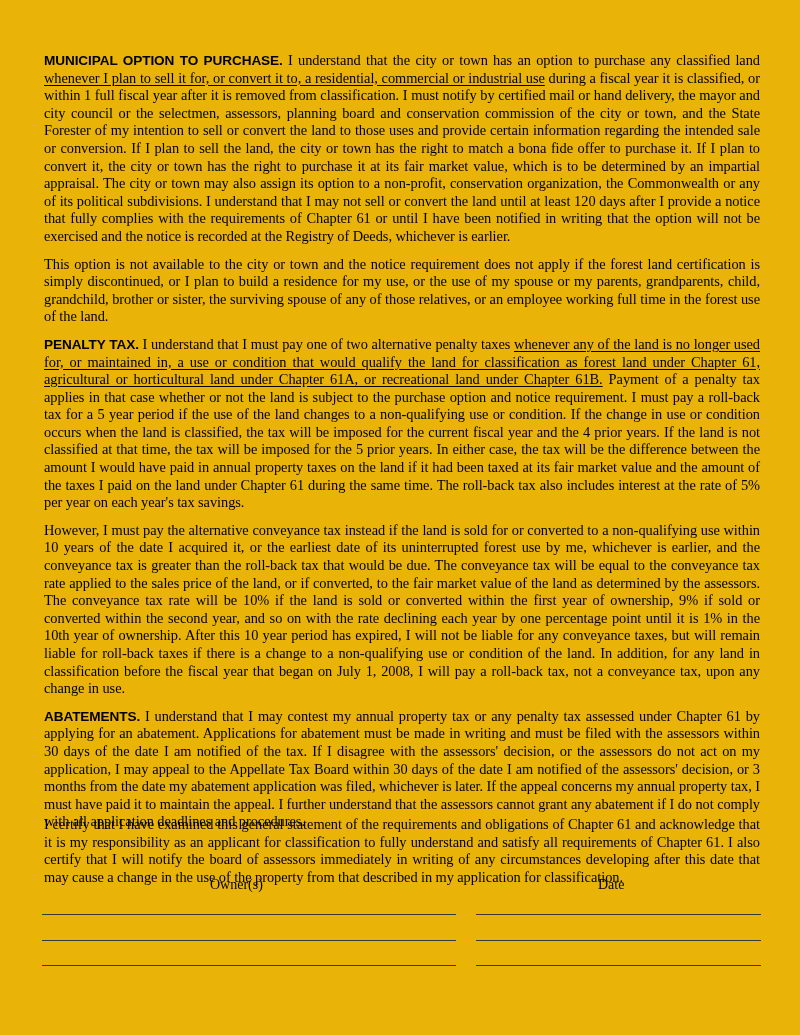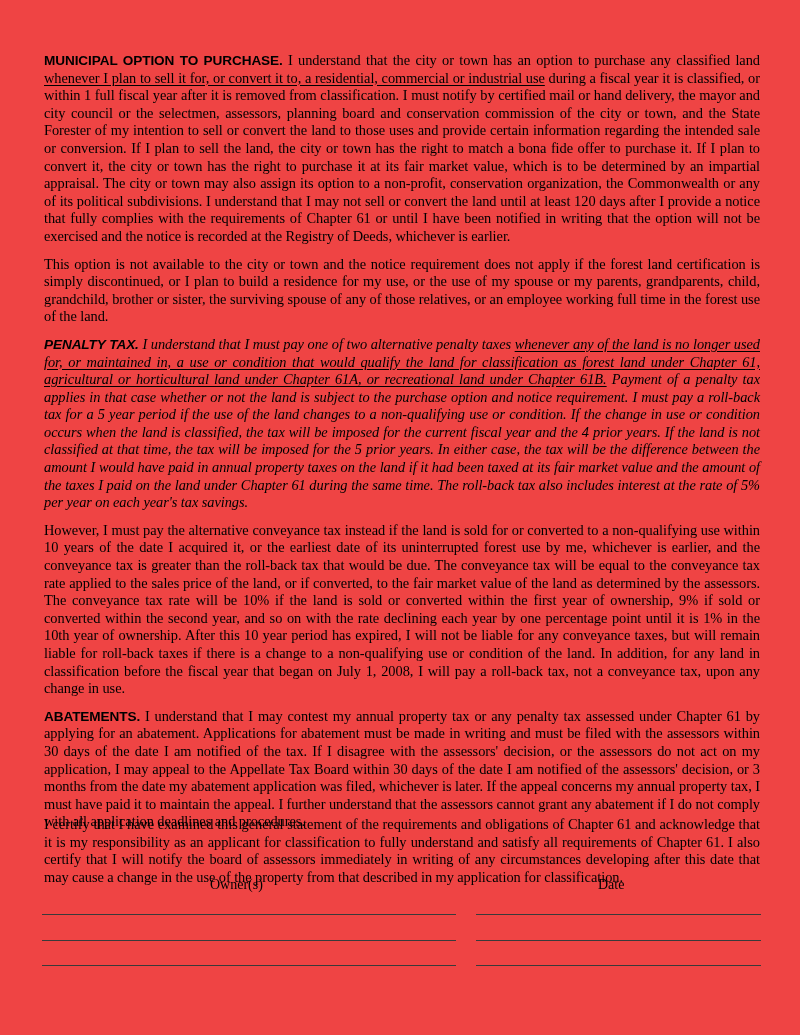--- a/index.html
+++ b/index.html
@@ -9,21 +9,21 @@
     background: #ffffff;
   }
   body {
     font-family: "Liberation Serif", "DejaVu Serif", serif;
     color: #000000;
   }
   .page {
     position: relative;
     width: 800px;
     height: 1035px;
-    background: #ef4444;
+    background: #eab308;
     overflow: hidden;
     box-sizing: border-box;
   }
   .content {
     position: absolute;
     left: 44px;
     top: 52px;
     width: 716px;
   }
   p.para {
@@ -41,21 +41,21 @@
   .heading {
     font-family: "Liberation Sans", "DejaVu Sans", sans-serif;
     font-weight: bold;
     font-size: 13.6px;
     letter-spacing: -0.1px;
   }
   .u {
     text-decoration: underline;
     text-underline-offset: 1.5px;
   }
-  .gap-before-penalty { margin-top: 2px; font-style: italic; }
+  .gap-before-penalty { margin-top: 2px; }
 
   
   .certify-block {
     position: absolute;
     left: 44px;
     top: 800px;
     width: 716px;
     margin-top: 16px;
   }
   .certify-block p.para {

